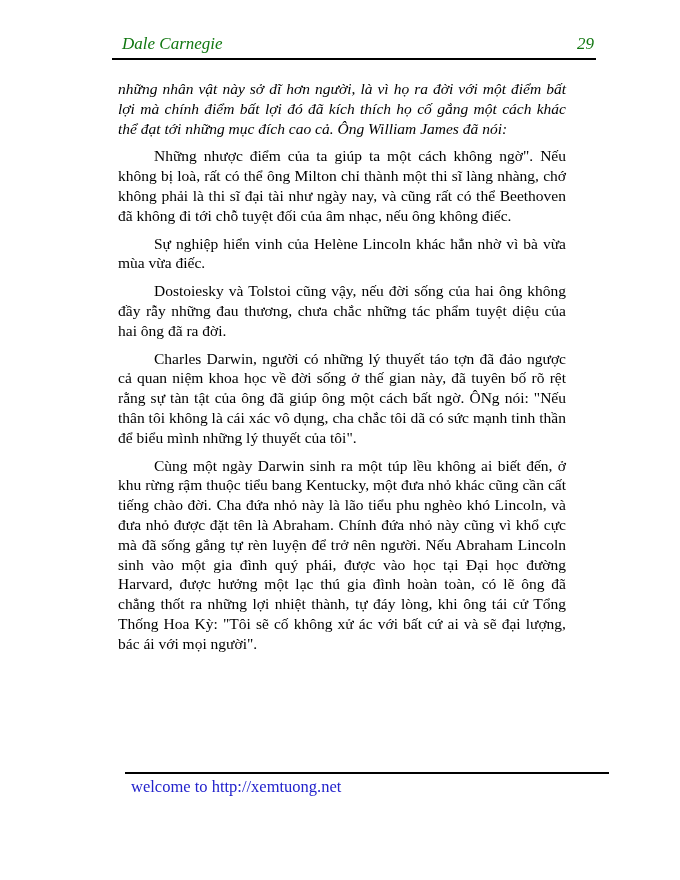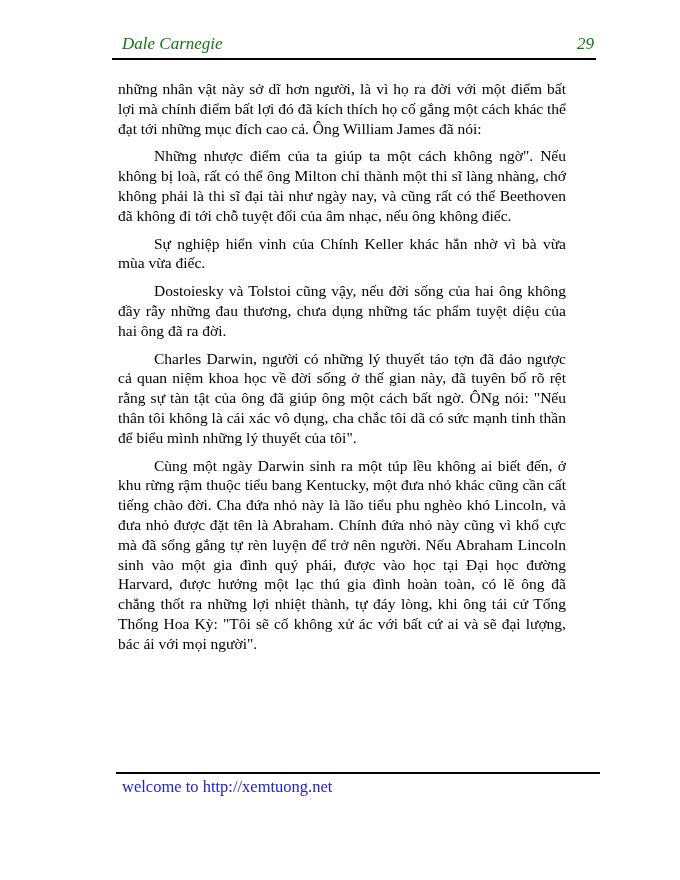--- a/index.html
+++ b/index.html
@@ -40,24 +40,24 @@
     position: absolute;
     left: 118px; top: 79px; width: 448px;
     font-size: 15.5px;
     line-height: 19.8px;
     text-align: justify;
   }
   .body-text p {
     margin-bottom: 8px;
     text-indent: 36px;
   }
-  .body-text p.no-indent { text-indent: 0; }
+  .body-text p.no-indent { text-indent: 0; font-style: italic; }
   .footer {
     position: absolute;
-    left: 116px; top: 772px; width: 484px;
+    left: 125px; top: 772px; width: 484px;
   }
   .footer-rule {
     height: 2px;
     background: var(--rule, #000000);
   }
   .footer-link {
     display: inline-block;
     margin-top: 3px;
     padding-left: 6px;
     font-size: 16.5px;
@@ -75,22 +75,22 @@
     <div class="header-row">
       <span class="header-title">Dale Carnegie</span>
       <span class="header-page">29</span>
     </div>
     <div class="header-rule"></div>
   </div>
 
   <div class="body-text">
     <p class="no-indent">những nhân vật này sở dĩ hơn người, là vì họ ra đời với một điểm bất lợi mà chính điểm bất lợi đó đã kích thích họ cố gắng một cách khác thể đạt tới những mục đích cao cả. Ông William James đã nói:</p>
     <p>Những nhược điểm của ta giúp ta một cách không ngờ". Nếu không bị loà, rất có thể ông Milton chỉ thành một thi sĩ làng nhàng, chớ không phải là thi sĩ đại tài như ngày nay, và cũng rất có thể Beethoven đã không đi tới chỗ tuyệt đối của âm nhạc, nếu ông không điếc.</p>
-    <p>Sự nghiệp hiển vinh của Chính Keller khác hẳn nhờ vì bà vừa mùa vừa điếc.</p>
-    <p>Dostoiesky và Tolstoi cũng vậy, nếu đời sống của hai ông không đầy rẫy những đau thương, chưa dụng những tác phẩm tuyệt diệu của hai ông đã ra đời.</p>
+    <p>Sự nghiệp hiển vinh của Helène Lincoln khác hẳn nhờ vì bà vừa mùa vừa điếc.</p>
+    <p>Dostoiesky và Tolstoi cũng vậy, nếu đời sống của hai ông không đầy rẫy những đau thương, chưa chắc những tác phẩm tuyệt diệu của hai ông đã ra đời.</p>
     <p>Charles Darwin, người có những lý thuyết táo tợn đã đảo ngược cả quan niệm khoa học về đời sống ở thế gian này, đã tuyên bố rõ rệt rằng sự tàn tật của ông đã giúp ông một cách bất ngờ. ÔNg nói: "Nếu thân tôi không là cái xác vô dụng, cha chắc tôi dã có sức mạnh tinh thần để biểu mình những lý thuyết của tôi".</p>
     <p>Cùng một ngày Darwin sinh ra một túp lều không ai biết đến, ở khu rừng rậm thuộc tiểu bang Kentucky, một đưa nhỏ khác cũng cần cất tiếng chào đời. Cha đứa nhỏ này là lão tiểu phu nghèo khó Lincoln, và đưa nhỏ được đặt tên là Abraham. Chính đứa nhỏ này cũng vì khổ cực mà đã sống gắng tự rèn luyện để trở nên người. Nếu Abraham Lincoln sinh vào một gia đình quý phái, được vào học tại Đại học đường Harvard, được hưởng một lạc thú gia đình hoàn toàn, có lẽ ông đã chẳng thốt ra những lợi nhiệt thành, tự đáy lòng, khi ông tái cử Tổng Thống Hoa Kỳ: "Tôi sẽ cố không xử ác với bất cứ ai và sẽ đại lượng, bác ái với mọi người".</p>
   </div>
 
   <div class="footer">
     <div class="footer-rule"></div>
     <a class="footer-link">welcome to http://xemtuong.net</a>
   </div>
 
 </div>

